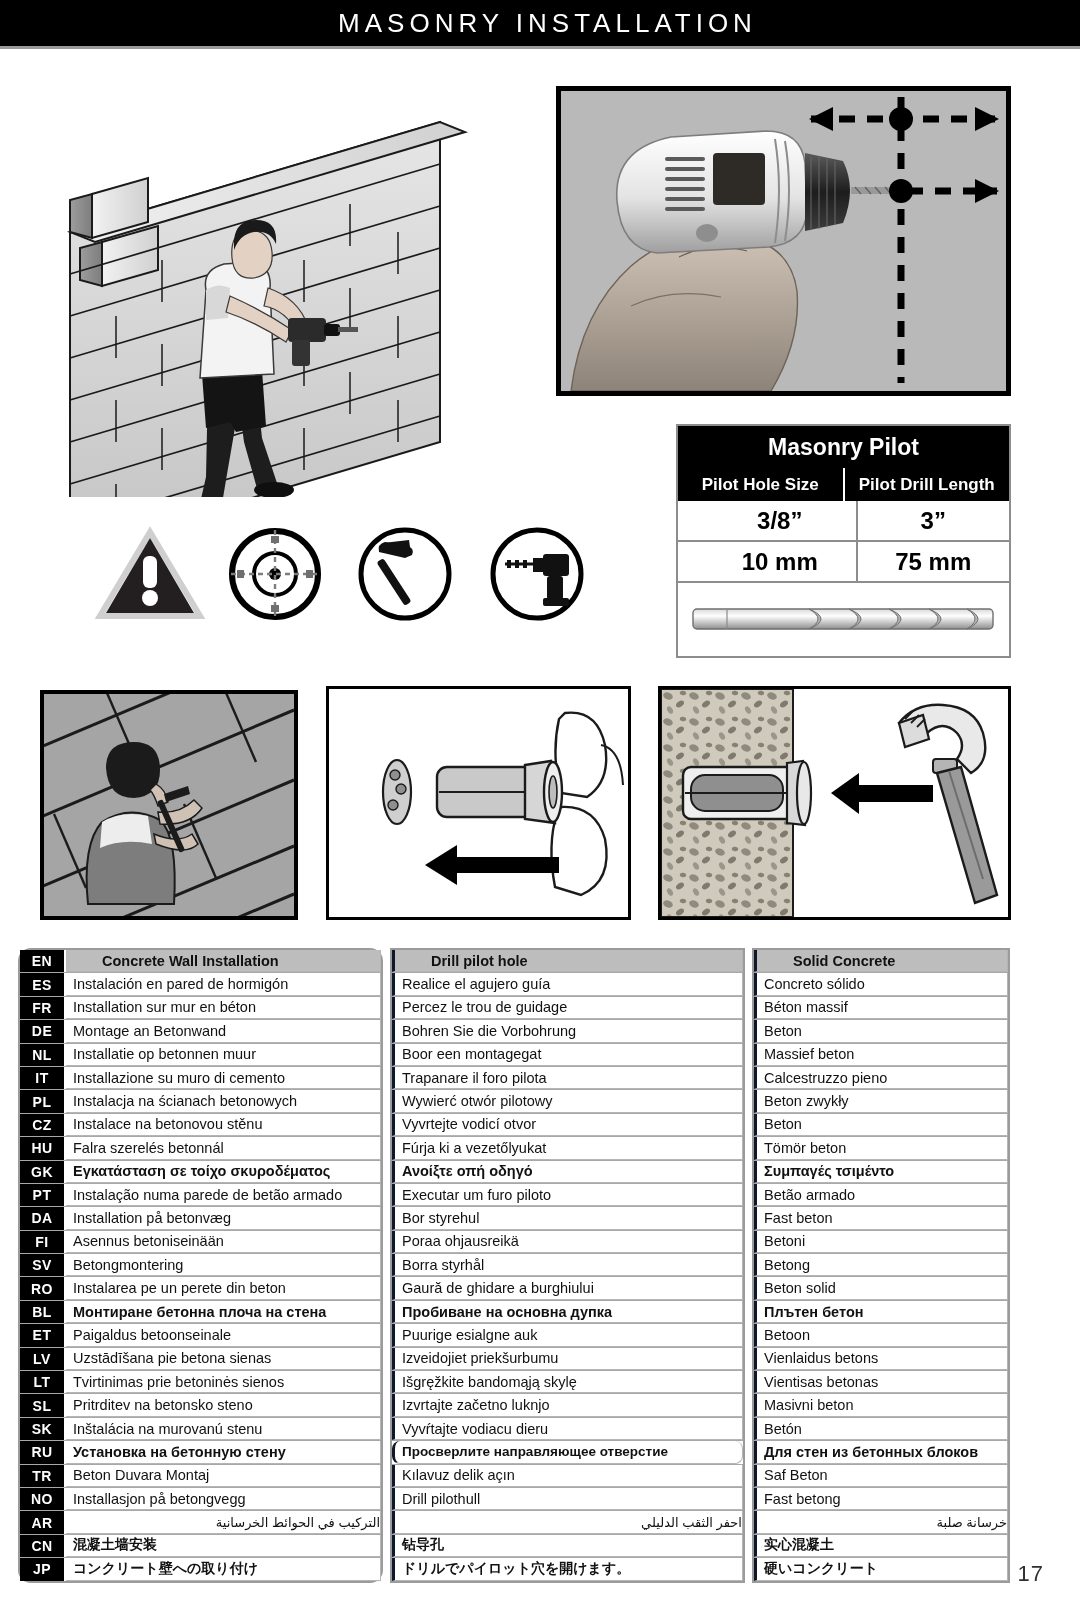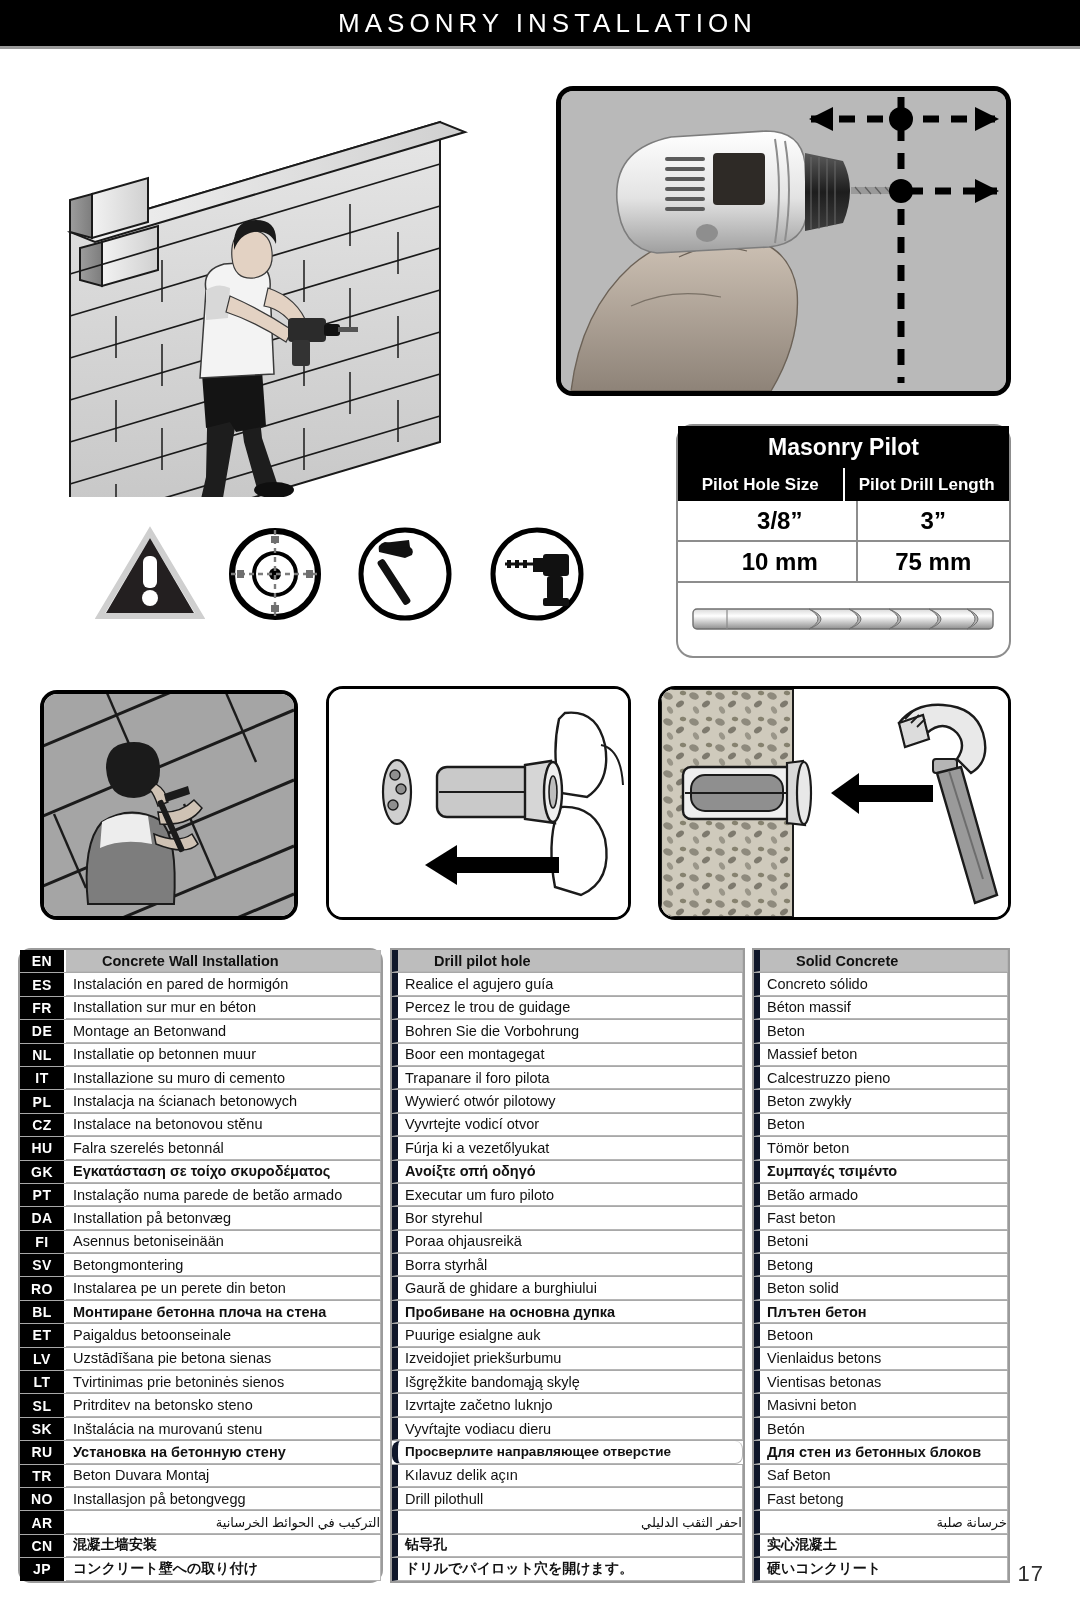--- a/index.html
+++ b/index.html
@@ -19,21 +19,21 @@
   .header-bar .title{
     font-size:26px;font-weight:400;letter-spacing:5px;color:#fff;
     font-family:"Liberation Sans",sans-serif;
     margin-left:15px;
   }
   .header-rule{
     position:absolute;left:0;top:46px;width:1080px;height:3px;background:#9a9a9a;
   }
 
   
-  .panel{position:absolute;box-sizing:border-box;border-radius:17px;}
+  .panel{position:absolute;box-sizing:border-box;}
   .illus-wall{
     left:30px;top:82px;width:490px;height:415px;background:#fff;overflow:hidden;
   }
   .wall-svg{display:block;}
 
   
   .photo-drill{
     left:556px;top:86px;width:455px;height:310px;
     border:5px solid #000;background:#b8b8b8;overflow:hidden;
   }
@@ -94,21 +94,21 @@
   }
   .lrow.head .txt{background:#bdbdbd;font-weight:bold;padding-left:36px;}
   .lrow.head .code{background:#000;}
   .lrow.bold .txt{font-weight:bold;}
   .txt.rtl{direction:rtl;justify-content:flex-start;font-size:13px;}
   .txt.cjk{font-size:14px;font-weight:bold;font-family:"DejaVu Sans",sans-serif;}
   .txt.small{font-size:13.5px;border-radius:8px;}
 
   
   .col-b .lrow,.col-c .lrow{}
-  .col-b .txt,.col-c .txt{border-left:6px solid #0f172a;}
+  .col-b .txt,.col-c .txt{border-left:3px solid #0f172a;}
 
   .page-num{
     position:absolute;right:18px;bottom:-4px;font-size:22px;color:#2f2f2f;
     font-family:"Liberation Sans",sans-serif;letter-spacing:1px;
   }
 </style>
 </head>
 <body>
 
 <div class="page">

